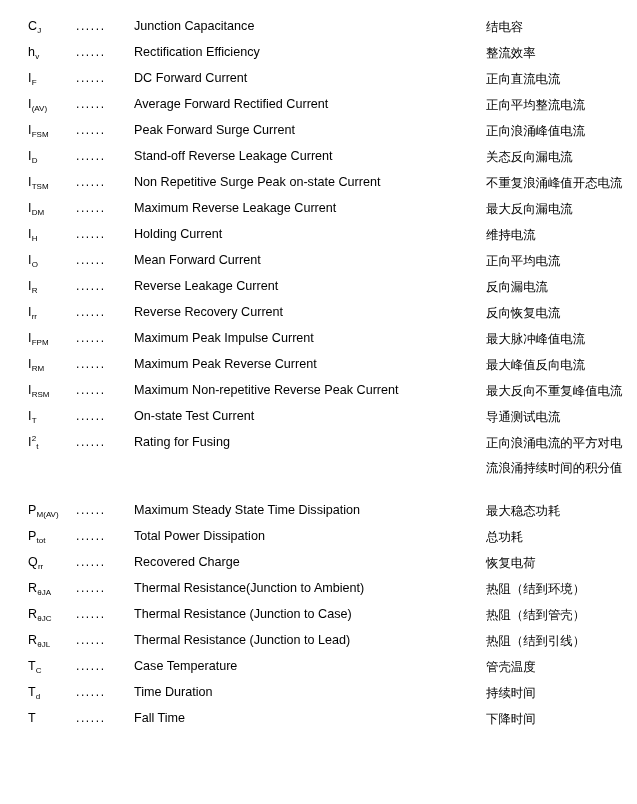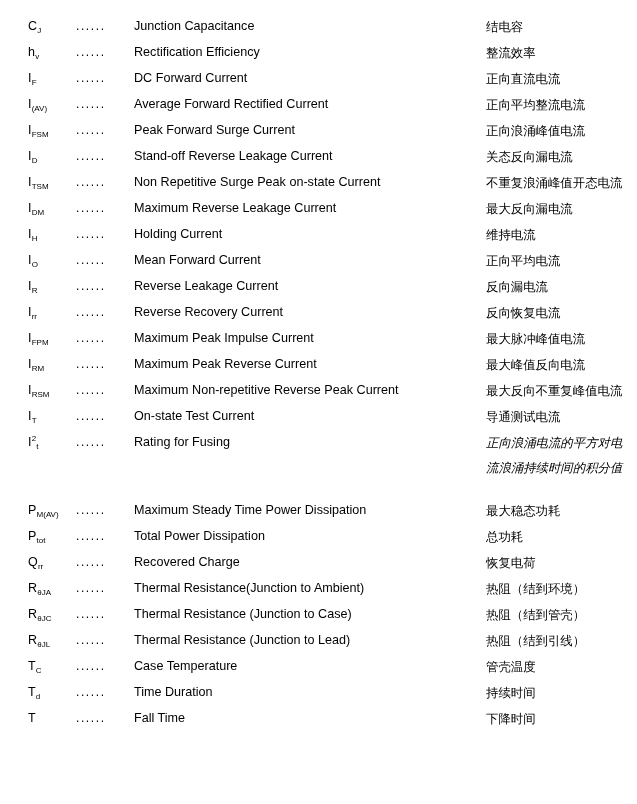--- a/index.html
+++ b/index.html
@@ -94,21 +94,20 @@
     font-family: "DejaVu Sans", sans-serif;
     font-size: 12.4px;
     line-height: 25px;
     white-space: nowrap;
   }
   .cn-wrap {
     font-family: "DejaVu Sans", sans-serif;
     font-size: 12.4px;
     line-height: 25px;
     white-space: normal;
-    font-style: italic;
   }
   .row-tall {
     height: 50px;
   }
   .spacer-row {
     height: 17px;
   }
   .cn-second-line {
     display: block;
   }
@@ -220,21 +219,21 @@
           <td class="col-dots"><span class="dots">......</span></td>
           <td class="col-en"><span class="en">Rating for Fusing</span></td>
           <td class="col-cn"><span class="cn-wrap">正向浪涌电流的平方对电</span><span class="cn-wrap cn-second-line">流浪涌持续时间的积分值</span></td>
         </tr>
         <tr class="spacer-row">
           <td colspan="4">&nbsp;</td>
         </tr>
         <tr class="row">
           <td class="col-symbol"><span class="symbol"><span>P</span><sub>M(AV)</sub></span></td>
           <td class="col-dots"><span class="dots">......</span></td>
-          <td class="col-en"><span class="en">Maximum Steady Time Power Dissipation</span></td>
+          <td class="col-en"><span class="en">Maximum Steady State Time Dissipation</span></td>
           <td class="col-cn"><span class="cn">最大稳态功耗</span></td>
         </tr>
         <tr class="row">
           <td class="col-symbol"><span class="symbol"><span>P</span><sub>tot</sub></span></td>
           <td class="col-dots"><span class="dots">......</span></td>
           <td class="col-en"><span class="en">Total Power Dissipation</span></td>
           <td class="col-cn"><span class="cn">总功耗</span></td>
         </tr>
         <tr class="row">
           <td class="col-symbol"><span class="symbol"><span>Q</span><sub>rr</sub></span></td>

